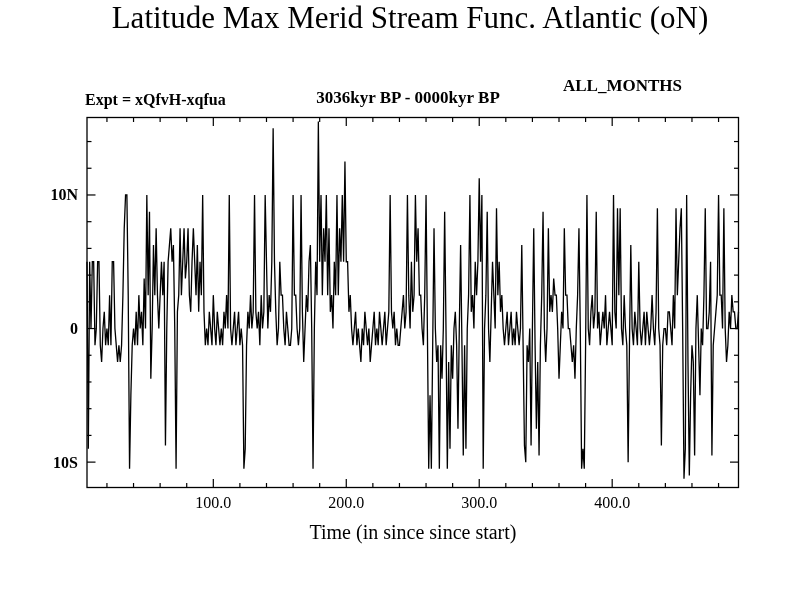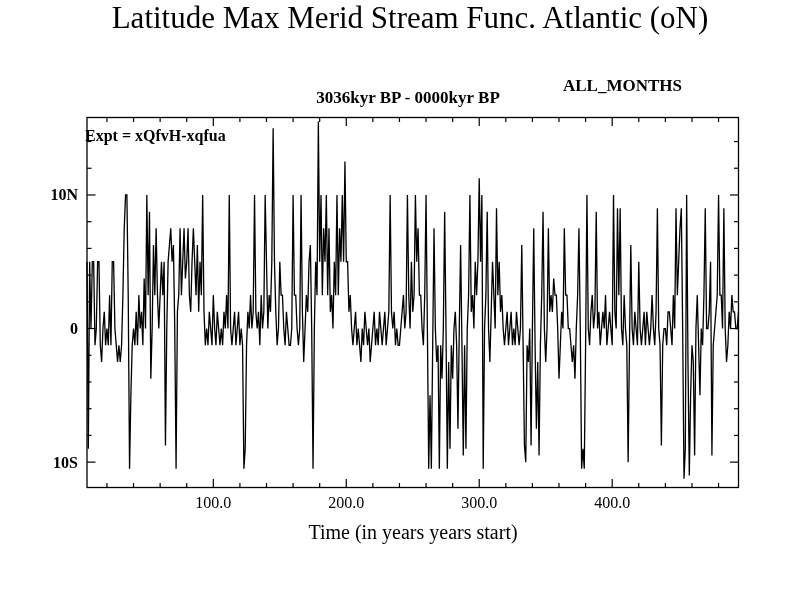--- a/index.html
+++ b/index.html
@@ -14,21 +14,21 @@
   .title{
     position:absolute;
     left:0; top:46; width:820px;
     text-align:center;
     font-size:31px;
     font-weight:400;
     letter-spacing:0px;
     white-space:nowrap;
   }
   .sub{position:absolute;white-space:nowrap;font-weight:700;}
-  .sub-left{left:85px; top:91px; font-size:16px;margin-top:36px;}
+  .sub-left{left:85px; top:91px; font-size:16px;}
   .sub-center{left:0; top:88px; width:816px; text-align:center; font-size:17px;}
   .sub-right{right:60px; top:76px; font-size:17px;}
   .xlabel{
     position:absolute;
     left:87px; top:521px; width:652px;
     text-align:center;
     font-size:20px;
     font-weight:400;
     white-space:nowrap;
   }
@@ -121,14 +121,14 @@
       <line x1="738.5" y1="194.9729241877257" x2="730" y2="194.9729241877257" stroke="#000000" stroke-width="1.2"></line>
       <text x="78" y="200.4729241877257" text-anchor="end" font-size="16px" font-weight="700" fill="#000000">10N</text>
       <line x1="87" y1="328.5469314079422" x2="95.5" y2="328.5469314079422" stroke="#000000" stroke-width="1.2"></line>
       <line x1="738.5" y1="328.5469314079422" x2="730" y2="328.5469314079422" stroke="#000000" stroke-width="1.2"></line>
       <text x="78" y="334.0469314079422" text-anchor="end" font-size="16px" font-weight="700" fill="#000000">0</text>
       <line x1="87" y1="462.12093862815885" x2="95.5" y2="462.12093862815885" stroke="#000000" stroke-width="1.2"></line>
       <line x1="738.5" y1="462.12093862815885" x2="730" y2="462.12093862815885" stroke="#000000" stroke-width="1.2"></line>
       <text x="78" y="467.62093862815885" text-anchor="end" font-size="16px" font-weight="700" fill="#000000">10S</text>
       <polyline points="87.00,261.76 88.33,448.76 89.66,261.76 90.99,328.55 92.32,261.76 93.65,261.76 94.98,345.24 96.31,328.55 97.64,261.76 98.97,261.76 100.30,345.24 101.63,361.94 102.96,328.55 104.28,311.85 105.61,345.24 106.94,328.55 108.27,345.24 109.60,295.15 110.93,345.24 112.26,261.76 113.59,261.76 114.92,328.55 116.25,345.24 117.58,361.94 118.91,345.24 120.24,361.94 121.57,345.24 122.90,295.15 124.23,228.37 125.56,194.97 126.89,194.97 128.22,295.15 129.55,468.80 130.88,395.33 132.21,345.24 133.54,328.55 134.87,345.24 136.19,311.85 137.52,345.24 138.85,295.15 140.18,328.55 141.51,311.85 142.84,345.24 144.17,278.46 145.50,328.55 146.83,194.97 148.16,295.15 149.49,211.67 150.82,378.64 152.15,328.55 153.48,245.06 154.81,295.15 156.14,228.37 157.47,295.15 158.80,328.55 160.13,295.15 161.46,261.76 162.79,295.15 164.12,261.76 165.45,445.42 166.78,328.55 168.11,261.76 169.43,245.06 170.76,228.37 172.09,261.76 173.42,245.06 174.75,328.55 176.08,468.80 177.41,311.85 178.74,295.15 180.07,228.37 181.40,295.15 182.73,261.76 184.06,228.37 185.39,278.46 186.72,261.76 188.05,228.37 189.38,295.15 190.71,311.85 192.04,261.76 193.37,228.37 194.70,261.76 196.03,295.15 197.36,245.06 198.69,311.85 200.02,261.76 201.34,295.15 202.67,194.97 204.00,311.85 205.33,345.24 206.66,328.55 207.99,345.24 209.32,311.85 210.65,328.55 211.98,345.24 213.31,295.15 214.64,328.55 215.97,345.24 217.30,311.85 218.63,328.55 219.96,345.24 221.29,328.55 222.62,345.24 223.95,311.85 225.28,328.55 226.61,295.15 227.94,328.55 229.27,194.97 230.60,328.55 231.93,345.24 233.26,328.55 234.58,311.85 235.91,345.24 237.24,328.55 238.57,311.85 239.90,345.24 241.23,328.55 242.56,345.24 243.89,468.80 245.22,448.76 246.55,345.24 247.88,311.85 249.21,328.55 250.54,295.15 251.87,328.55 253.20,311.85 254.53,194.97 255.86,311.85 257.19,328.55 258.52,311.85 259.85,345.24 261.18,295.15 262.51,328.55 263.84,311.85 265.17,194.97 266.49,261.76 267.82,328.55 269.15,295.15 270.48,311.85 271.81,261.76 273.14,128.19 274.47,261.76 275.80,311.85 277.13,345.24 278.46,328.55 279.79,261.76 281.12,295.15 282.45,295.15 283.78,328.55 285.11,345.24 286.44,311.85 287.77,328.55 289.10,345.24 290.43,345.24 291.76,328.55 293.09,194.97 294.42,295.15 295.75,295.15 297.08,328.55 298.41,345.24 299.73,328.55 301.06,194.97 302.39,311.85 303.72,361.94 305.05,328.55 306.38,295.15 307.71,311.85 309.04,261.76 310.37,245.06 311.70,328.55 313.03,468.80 314.36,328.55 315.69,261.76 317.02,295.15 318.35,121.51 319.68,261.76 321.01,194.97 322.34,295.15 323.67,228.37 325.00,261.76 326.33,194.97 327.66,295.15 328.99,228.37 330.32,311.85 331.64,295.15 332.97,328.55 334.30,261.76 335.63,295.15 336.96,194.97 338.29,295.15 339.62,228.37 340.95,261.76 342.28,194.97 343.61,261.76 344.94,161.58 346.27,261.76 347.60,261.76 348.93,311.85 350.26,295.15 351.59,328.55 352.92,345.24 354.25,328.55 355.58,311.85 356.91,345.24 358.24,328.55 359.57,345.24 360.90,361.94 362.23,328.55 363.56,345.24 364.88,311.85 366.21,328.55 367.54,345.24 368.87,328.55 370.20,361.94 371.53,345.24 372.86,328.55 374.19,311.85 375.52,345.24 376.85,328.55 378.18,345.24 379.51,311.85 380.84,328.55 382.17,345.24 383.50,328.55 384.83,311.85 386.16,345.24 387.49,328.55 388.82,311.85 390.15,194.97 391.48,311.85 392.81,328.55 394.14,311.85 395.47,345.24 396.79,328.55 398.12,345.24 399.45,345.24 400.78,328.55 402.11,311.85 403.44,295.15 404.77,328.55 406.10,311.85 407.43,194.97 408.76,295.15 410.09,328.55 411.42,261.76 412.75,311.85 414.08,295.15 415.41,194.97 416.74,261.76 418.07,228.37 419.40,295.15 420.73,295.15 422.06,328.55 423.39,345.24 424.72,295.15 426.05,194.97 427.38,328.55 428.71,468.80 430.03,395.33 431.36,468.80 432.69,345.24 434.02,228.37 435.35,328.55 436.68,361.94 438.01,345.24 439.34,468.80 440.67,345.24 442.00,378.64 443.33,328.55 444.66,211.67 445.99,328.55 447.32,468.80 448.65,361.94 449.98,448.76 451.31,345.24 452.64,378.64 453.97,328.55 455.30,311.85 456.63,345.24 457.96,428.73 459.29,328.55 460.62,245.06 461.94,345.24 463.27,455.44 464.60,345.24 465.93,448.76 467.26,328.55 468.59,295.15 469.92,194.97 471.25,311.85 472.58,295.15 473.91,328.55 475.24,261.76 476.57,295.15 477.90,261.76 479.23,178.28 480.56,261.76 481.89,194.97 483.22,468.80 484.55,328.55 485.88,295.15 487.21,211.67 488.54,328.55 489.87,361.94 491.20,311.85 492.53,261.76 493.86,295.15 495.18,328.55 496.51,208.33 497.84,295.15 499.17,261.76 500.50,311.85 501.83,295.15 503.16,328.55 504.49,345.24 505.82,328.55 507.15,311.85 508.48,345.24 509.81,328.55 511.14,311.85 512.47,345.24 513.80,328.55 515.13,345.24 516.46,311.85 517.79,328.55 519.12,345.24 520.45,328.55 521.78,245.06 523.11,345.24 524.44,445.42 525.77,462.12 527.09,345.24 528.42,361.94 529.75,328.55 531.08,445.42 532.41,328.55 533.74,228.37 535.07,345.24 536.40,428.73 537.73,361.94 539.06,455.44 540.39,345.24 541.72,295.15 543.05,211.67 544.38,328.55 545.71,361.94 547.04,328.55 548.37,228.37 549.70,311.85 551.03,295.15 552.36,311.85 553.69,278.46 555.02,295.15 556.35,295.15 557.68,328.55 559.01,378.64 560.33,345.24 561.66,311.85 562.99,328.55 564.32,228.37 565.65,295.15 566.98,295.15 568.31,328.55 569.64,328.55 570.97,345.24 572.30,361.94 573.63,345.24 574.96,378.64 576.29,328.55 577.62,295.15 578.95,228.37 580.28,328.55 581.61,468.80 582.94,448.76 584.27,468.80 585.60,345.24 586.93,194.97 588.26,328.55 589.59,345.24 590.92,311.85 592.24,295.15 593.57,328.55 594.90,311.85 596.23,211.67 597.56,328.55 598.89,311.85 600.22,345.24 601.55,328.55 602.88,311.85 604.21,328.55 605.54,295.15 606.87,345.24 608.20,328.55 609.53,311.85 610.86,328.55 612.19,345.24 613.52,194.97 614.85,311.85 616.18,328.55 617.51,208.33 618.84,295.15 620.17,208.33 621.50,328.55 622.83,345.24 624.16,295.15 625.48,328.55 626.81,345.24 628.14,462.12 629.47,345.24 630.80,245.06 632.13,328.55 633.46,345.24 634.79,311.85 636.12,328.55 637.45,345.24 638.78,261.76 640.11,328.55 641.44,345.24 642.77,328.55 644.10,311.85 645.43,345.24 646.76,311.85 648.09,328.55 649.42,345.24 650.75,328.55 652.08,295.15 653.41,328.55 654.74,345.24 656.07,311.85 657.39,208.33 658.72,328.55 660.05,345.24 661.38,445.42 662.71,345.24 664.04,328.55 665.37,328.55 666.70,345.24 668.03,311.85 669.36,311.85 670.69,328.55 672.02,345.24 673.35,295.15 674.68,328.55 676.01,208.33 677.34,295.15 678.67,261.76 680.00,228.37 681.33,208.33 682.66,328.55 683.99,478.82 685.32,448.76 686.65,194.97 687.98,361.94 689.31,475.48 690.63,395.33 691.96,345.24 693.29,361.94 694.62,455.44 695.95,328.55 697.28,295.15 698.61,345.24 699.94,395.33 701.27,328.55 702.60,345.24 703.93,295.15 705.26,208.33 706.59,328.55 707.92,328.55 709.25,311.85 710.58,261.76 711.91,455.44 713.24,345.24 714.57,328.55 715.90,311.85 717.23,295.15 718.56,194.97 719.89,295.15 721.22,295.15 722.54,328.55 723.87,208.33 725.20,328.55 726.53,361.94 727.86,345.24 729.19,311.85 730.52,328.55 731.85,295.15 733.18,311.85 734.51,311.85 735.84,328.55 737.17,328.55 738.50,311.85" fill="none" stroke="#000000" stroke-width="1.3" stroke-linejoin="miter"></polyline>
     </svg>
-  <div class="xlabel">Time (in years years start)</div>
+  <div class="xlabel">Time (in since since start)</div>
 </div>
 
 </body></html>

